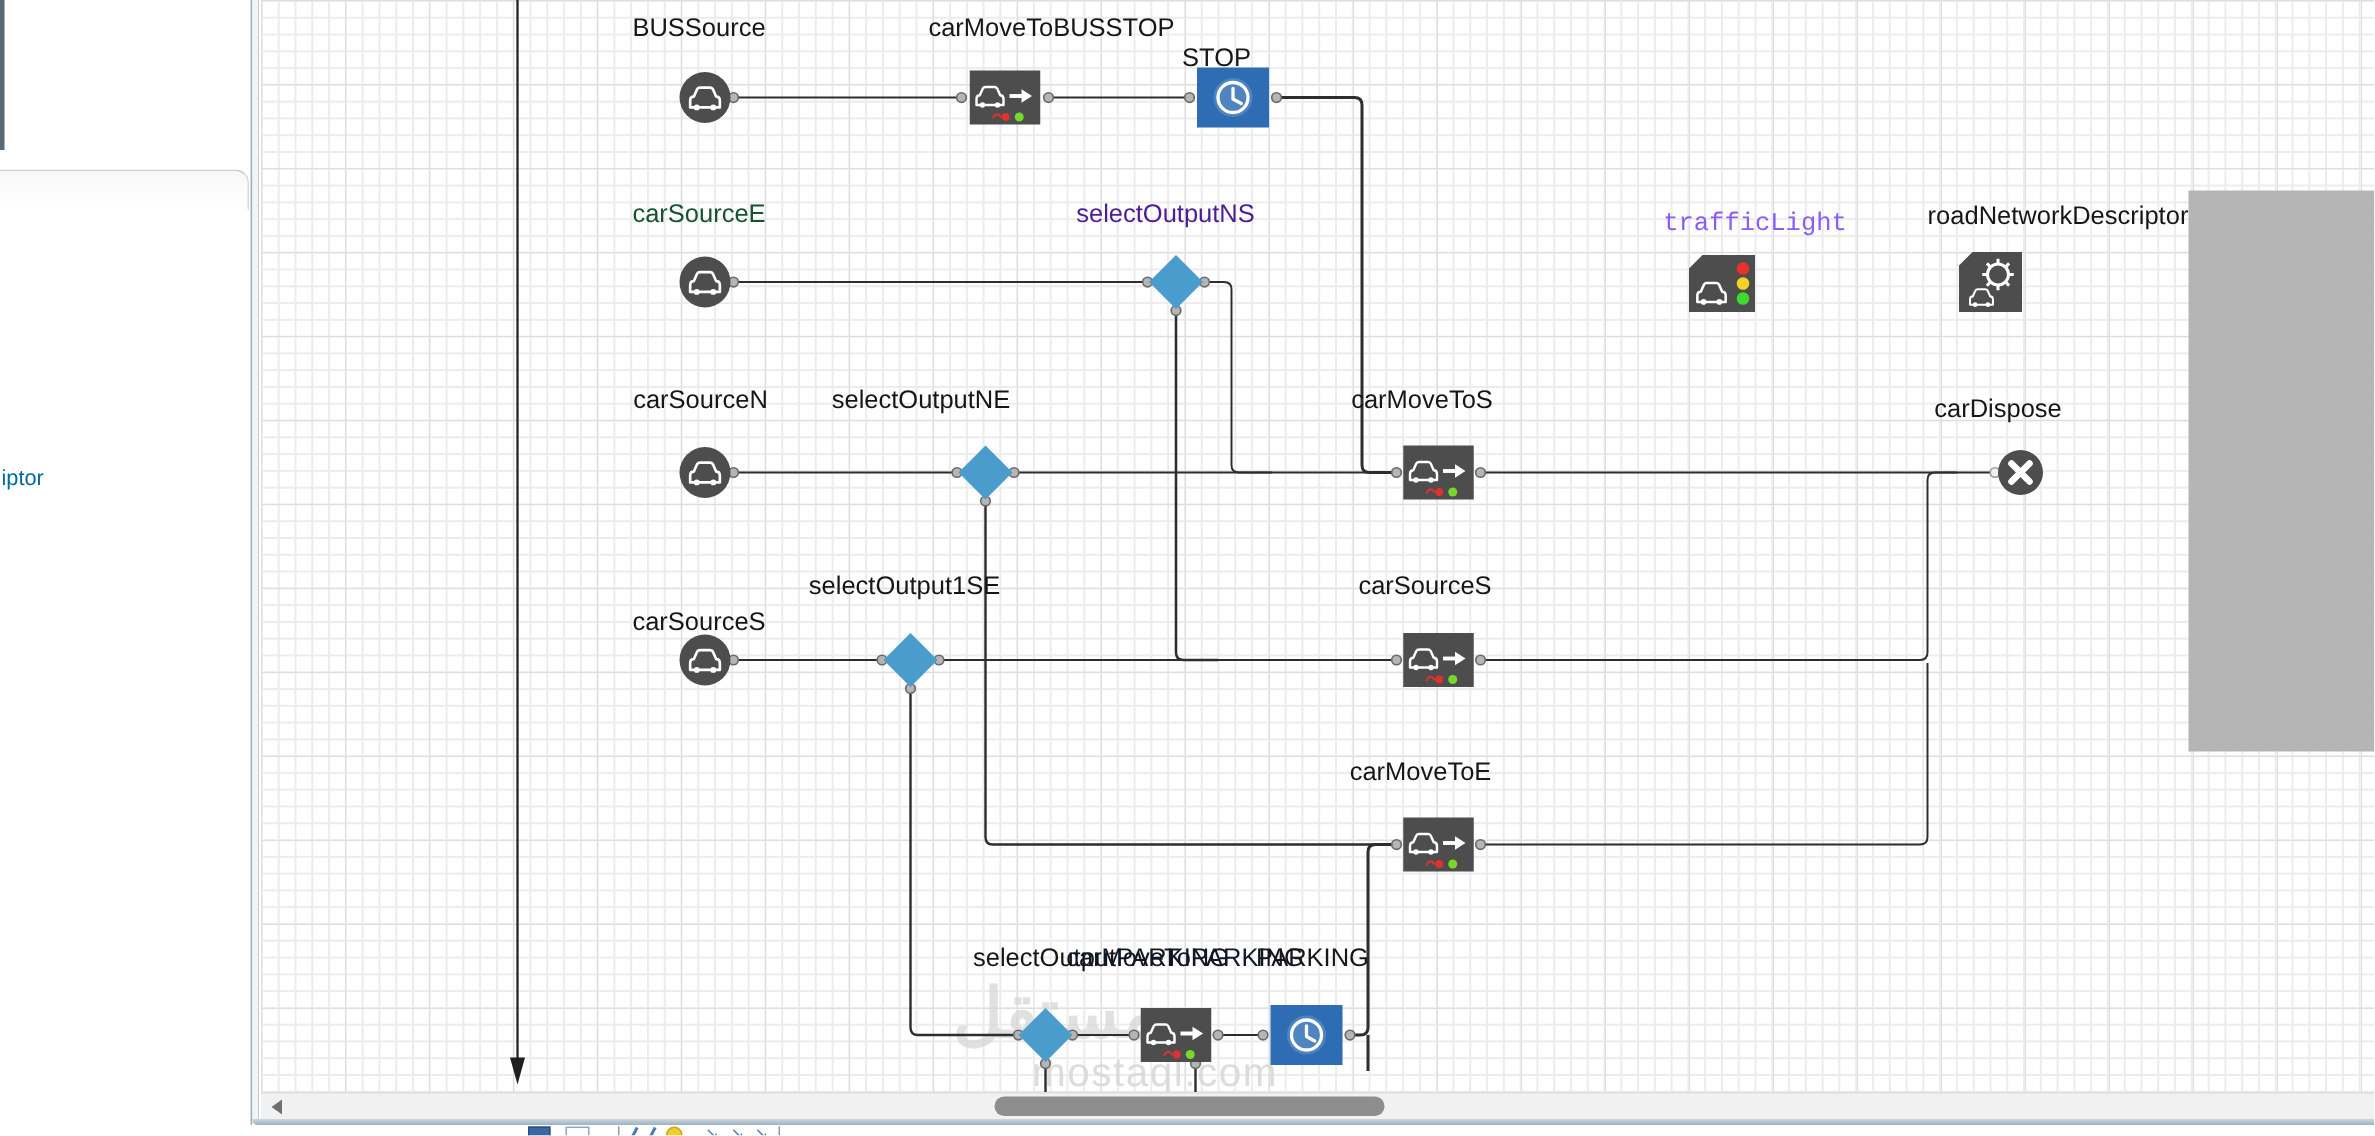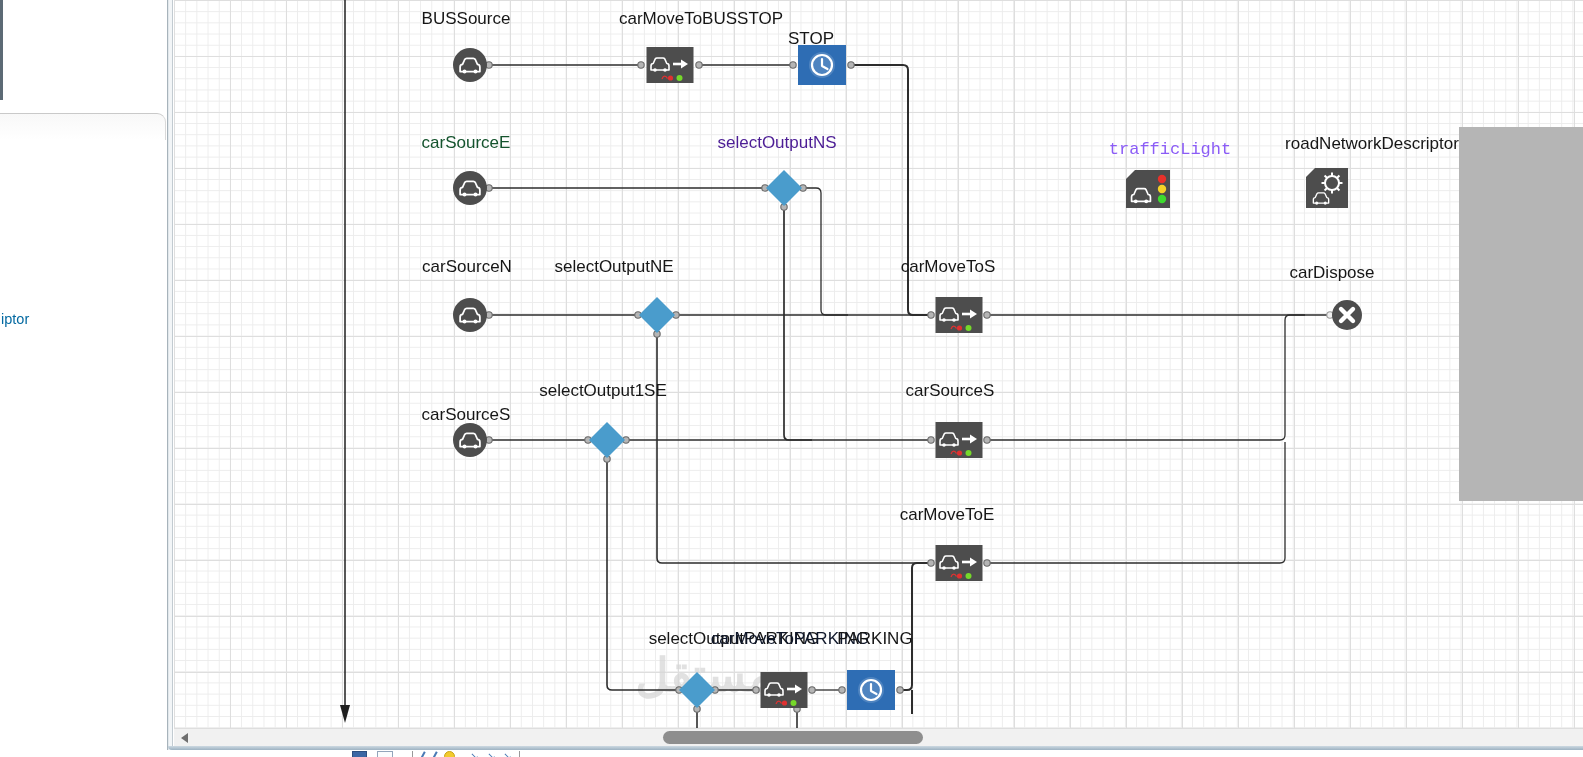--- a/index.html
+++ b/index.html
@@ -60,20 +60,21 @@
     <div class="window-edge"></div>
     <div class="panel-header"></div>
     <div class="partial-label">iptor</div>
   </div>
 
   <div class="v-separator"></div>
 
   <div class="canvas"></div>
 
   <div class="wm wm-ar" style="left:704px;top:648px;">مستقل</div>
+  <div class="wm wm-en" style="left:770px;top:700px;">mostaql.com</div>
 
   <svg id="wires" width="1583" height="757">
       <path d="M489,65 H641" fill="none" stroke="#2d2d2d" stroke-width="1.3"></path>
       <path d="M699,65 H793" fill="none" stroke="#2d2d2d" stroke-width="1.3"></path>
       <path d="M851,65 H903 Q908,65 908,70 V310 Q908,315 913,315 H931" fill="none" stroke="#2d2d2d" stroke-width="2"></path>
       <path d="M489,188 H765" fill="none" stroke="#2d2d2d" stroke-width="1.3"></path>
       <path d="M803,188 H816 Q821,188 821,193 V310 Q821,315 826,315 H848" fill="none" stroke="#2d2d2d" stroke-width="1.3"></path>
       <path d="M784,207 V435 Q784,440 789,440 H812" fill="none" stroke="#2d2d2d" stroke-width="1.7"></path>
       <path d="M489,315 H638" fill="none" stroke="#2d2d2d" stroke-width="1.3"></path>
       <path d="M676,315 H931" fill="none" stroke="#2d2d2d" stroke-width="1.3"></path>

